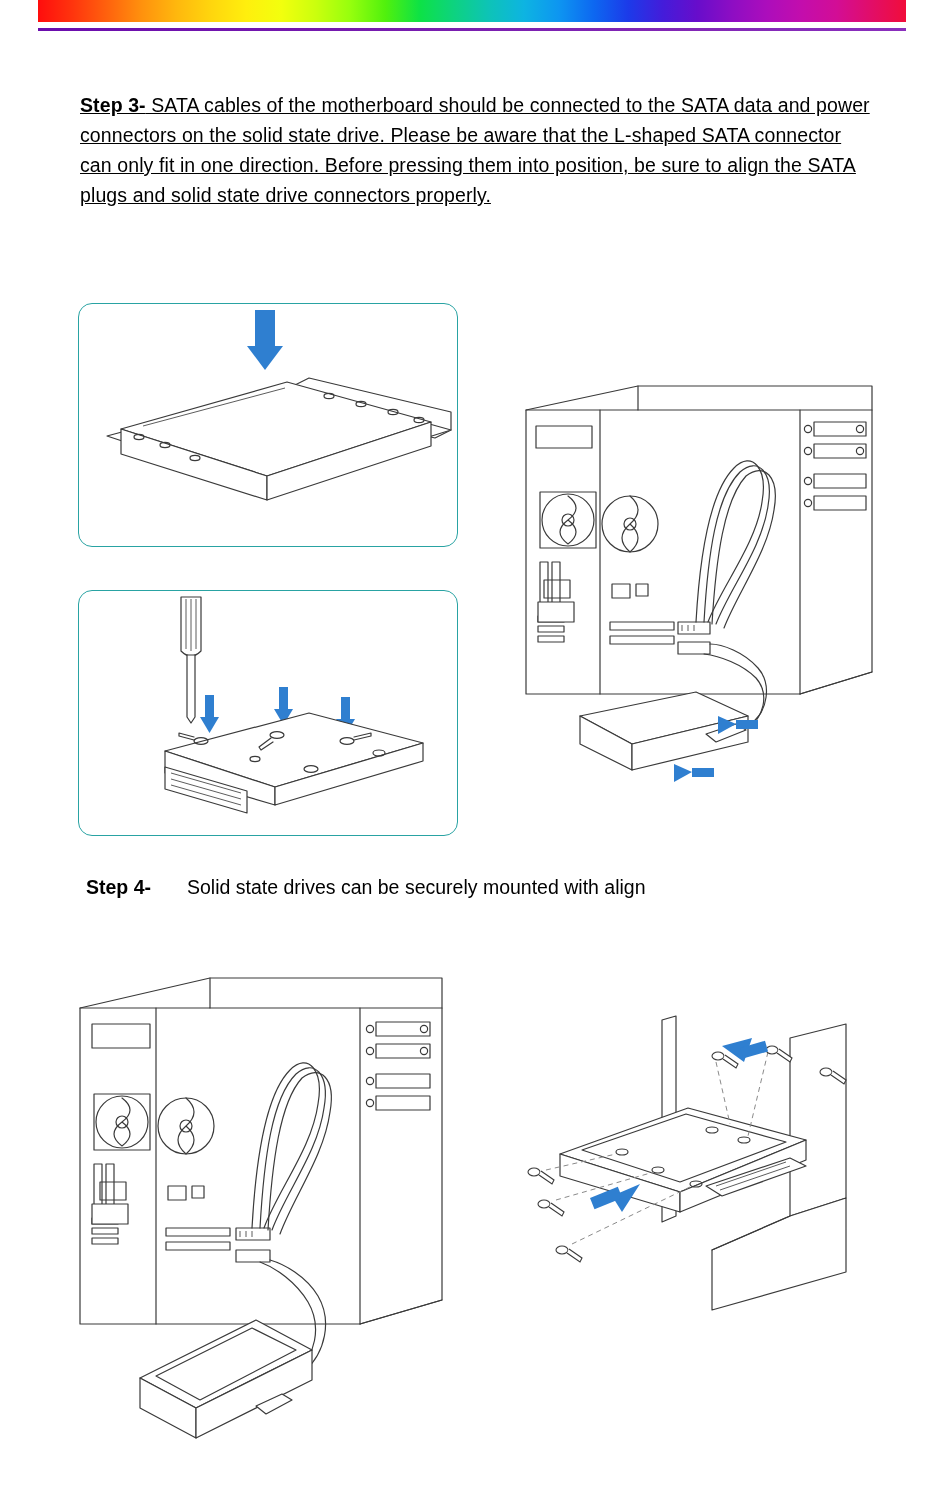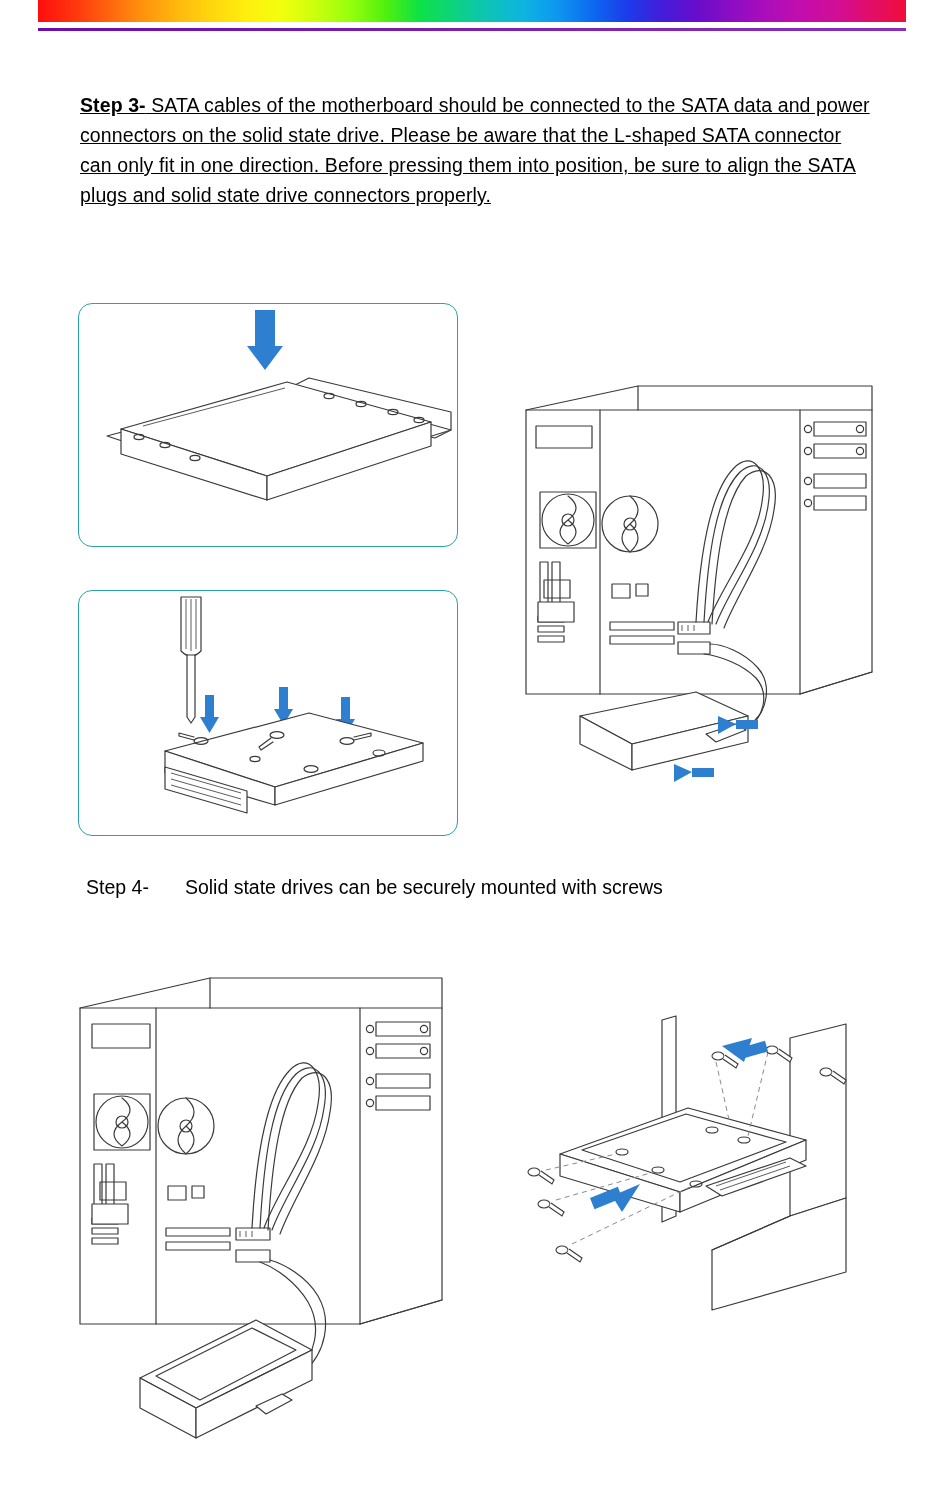--- a/index.html
+++ b/index.html
@@ -57,21 +57,21 @@
   .para b { font-weight: bold; }
 
   .step4 {
     position: absolute;
     left: 86px;
     top: 873px;
     width: 790px;
     font-size: 19.5px;
     line-height: 28px;
   }
-  .step4 .lbl { font-weight: normal; }
+  .step4 .lbl { font-weight: bold; }
   .step4 .txt { margin-left: 36px; }
 
   
   .fig {
     position: absolute;
     box-sizing: border-box;
   }
   .framed {
     border: 1px solid #29a3a3;
     border-radius: 14px;
@@ -261,21 +261,21 @@
       <rect x="236" y="348" width="22" height="9"></rect>
     </g>
     <g class="arrow">
       <polygon points="192,400 174,392 174,410"></polygon>
       <rect x="192" y="396" width="22" height="9"></rect>
     </g>
   </svg>
 </div>
 
 <div class="step4">
-  <span class="lbl">Step 4-</span><span class="txt">Solid state drives can be securely mounted with screws</span>
+  <span class="lbl">Step 4-</span><span class="txt">Solid state drives can be securely mounted with align</span>
 </div>
 
 <div class="fig" id="fig-d">
   <svg width="410" height="500" viewBox="0 0 410 500">
     <path class="ln fillw" d="M20,48 L150,18 L382,18 L382,340 L300,364 L20,364 Z"></path>
     <path class="ln" d="M20,48 L150,48 L150,18"></path>
     <path class="ln" d="M150,48 L382,48"></path>
     <path class="ln" d="M96,48 L96,364"></path>
     <path class="ln" d="M300,48 L300,364"></path>
     <path class="ln" d="M300,364 L382,340"></path>

